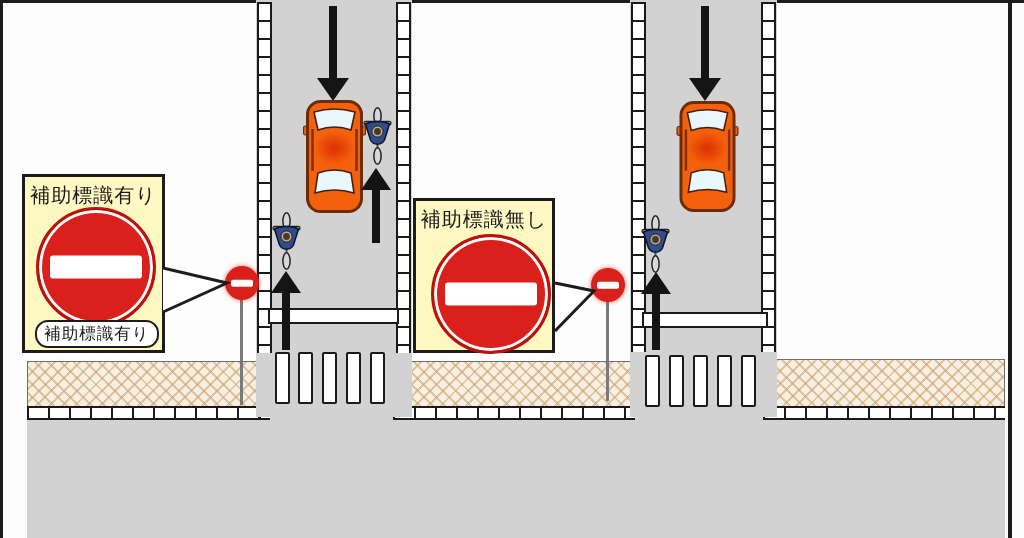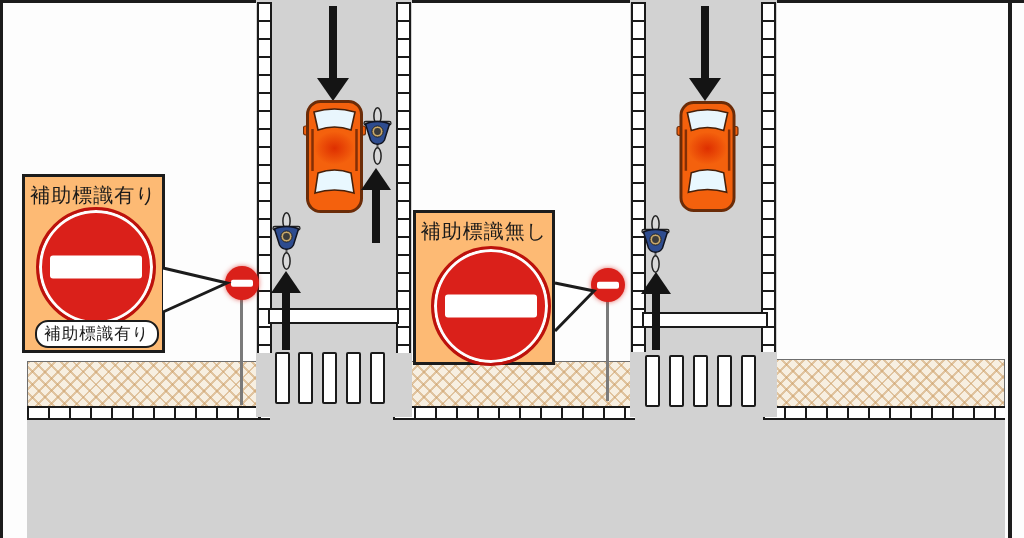--- a/index.html
+++ b/index.html
@@ -31,21 +31,21 @@
       repeating-linear-gradient(135deg,rgba(205,160,105,.55) 0 2px,transparent 2px 9px);
     border:1.5px solid #6e6e6e;box-sizing:border-box;
   }
   .stopline{background:#fff;border:2.5px solid #1a1a1a;box-sizing:border-box;}
   .zebra{background:#fff;border:2.5px solid #1a1a1a;border-radius:2px;box-sizing:border-box;}
   
   .shaft{background:#141414;}
   .head-down{background:#141414;clip-path:polygon(0 0,100% 0,50% 100%);}
   .head-up{background:#141414;clip-path:polygon(50% 0,0 100%,100% 100%);}
   
-  .callout{background:#fdba74;border:3px solid #1c1c1c;box-sizing:border-box;z-index:6;}
+  .callout{background:#fef9c3;border:3px solid #1c1c1c;box-sizing:border-box;z-index:6;}
   .callout-title{
     position:absolute;left:0;right:0;top:5px;text-align:center;
     font-size:20px;font-weight:500;letter-spacing:1px;white-space:nowrap;
   }
   .big-sign{
     border-radius:50%;width:120px;height:120px;
     background:#da201a;border:3.5px solid #bc120c;box-sizing:border-box;
     box-shadow:inset 0 0 0 3px #fdfdfd;
   }
   .big-sign .bar{
@@ -208,21 +208,21 @@
     <div class="callout-title">補助標識有り</div>
     <div class="abs big-sign" style="left:11px;top:30px;">
       <div class="bar"></div>
     </div>
     <div class="abs plate" style="left:10px;top:143px;width:124px;height:28px;">補助標識有り</div>
   </div>
   <svg class="abs tail" style="left:160px;top:258px;" width="72" height="62" viewBox="0 0 72 62">
     <path d="M3 10 L67 25 L3 54" fill="#ffffff" stroke="#1c1c1c" stroke-width="3"></path>
   </svg>
 
-  <div class="abs callout" style="left:413px;top:198px;width:142px;height:155px;margin-top:12px;">
+  <div class="abs callout" style="left:413px;top:198px;width:142px;height:155px;">
     <div class="callout-title">補助標識無し</div>
     <div class="abs big-sign" style="left:15px;top:33px;">
       <div class="bar"></div>
     </div>
   </div>
   <svg class="abs tail" style="left:550px;top:276px;" width="48" height="60" viewBox="0 0 48 60">
     <path d="M5 7 L44 15 L5 55" fill="#ffffff" stroke="#1c1c1c" stroke-width="3"></path>
   </svg>
 
 </div>

